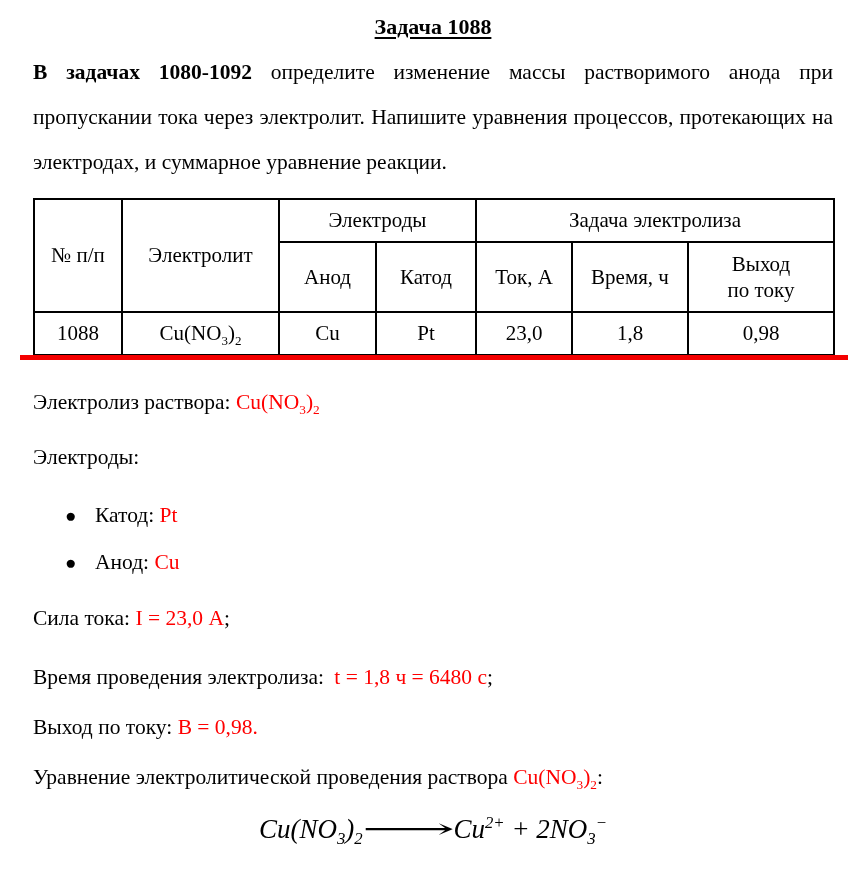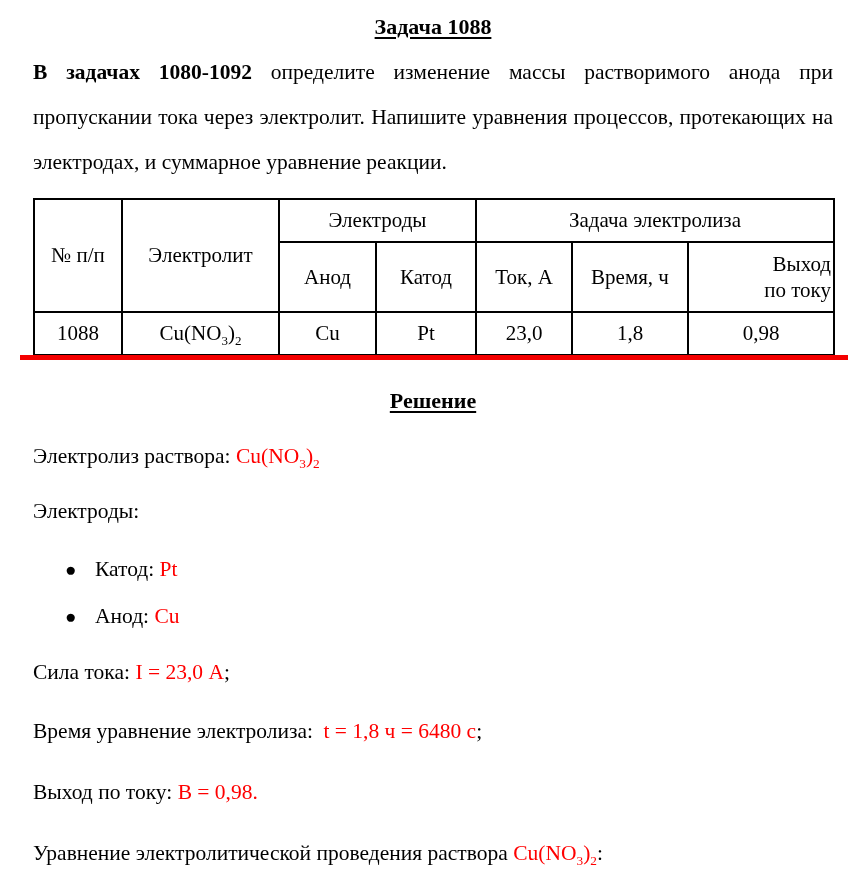--- a/index.html
+++ b/index.html
@@ -41,21 +41,21 @@
     border: 2px solid #000000;
     text-align: center;
     vertical-align: middle;
     font-weight: normal;
     font-size: 21px;
     padding: 8px 2px;
   }
   .data-table tr.hrow1 th.group { height: 34px; }
   .data-table tr.hrow2 th { height: 64px; }
   .data-table tbody td { height: 20px; }
-  .two-line span { display: block; line-height: 26px; text-align: right; }
+  .two-line span { display: block; line-height: 26px; }
 
   .red-line {
     position: relative;
     width: 828px;
     height: 5px;
     margin: -1px 0 0 -13px;
     background: #f40000;
   }
 
   .solution-heading {
@@ -63,21 +63,21 @@
     text-align: center;
     font-size: 22px;
     font-weight: bold;
   }
 
   p.line {
     margin: 29px 0 0 0;
     font-size: 21.5px;
     line-height: 26px;
   }
-  p.line.m-sm { margin-top: 35px; }
+  p.line.m-sm { margin-top: 24px; }
   p.line.m-lg { margin-top: 33px; }
 
   ul.electrodes {
     margin: 32px 0 0 0;
     padding: 0 0 0 32px;
     list-style: none;
   }
   ul.electrodes li { font-size: 21.5px; line-height: 26px; }
   ul.electrodes li + li { margin-top: 20px; }
   .bullet { display: inline-block; width: 30px; font-size: 19px; }
@@ -147,34 +147,33 @@
           <td>Cu</td>
           <td>Pt</td>
           <td>23,0</td>
           <td>1,8</td>
           <td>0,98</td>
         </tr>
       </tbody>
     </table>
     <div class="red-line"></div>
 
-    <h2 class="solution-heading"><span class="u">Решение</span></h2>
 
     <p class="line"><span>Электролиз раствора: </span><span class="red"><span>Cu(NO</span><sub>3</sub><span>)</span><sub>2</sub></span></p>
 
     <p class="line">Электроды:</p>
 
     <ul class="electrodes">
       <li><span class="bullet">●</span><span>Катод: </span><span class="red">Pt</span></li>
       <li><span class="bullet">●</span><span>Анод: </span><span class="red">Cu</span></li>
     </ul>
 
     <p class="line"><span>Сила тока: </span><span class="red">I = 23,0 А</span><span>;</span></p>
 
-    <p class="line m-lg"><span>Время уравнение электролиза: </span><span class="red gap">t = 1,8 ч = 6480 с</span><span>;</span></p>
+    <p class="line m-lg"><span>Время проведения электролиза: </span><span class="red gap">t = 1,8 ч = 6480 с</span><span>;</span></p>
 
     <p class="line m-sm"><span>Выход по току: </span><span class="red">В = 0,98.</span></p>
 
     <p class="line m-sm"><span>Уравнение электролитической проведения раствора </span><span class="red"><span>Cu(NO</span><sub>3</sub><span>)</span><sub>2</sub></span><span>:</span></p>
 
     <div class="equation"><span>Cu(NO</span><sub>3</sub><span>)</span><sub>2</sub><span class="eq-arrow">⟶</span><span>Cu</span><sup>2+</sup><span> + 2NO</span><sub>3</sub><sup>−</sup></div>
 
   </div>
 </div>
 

